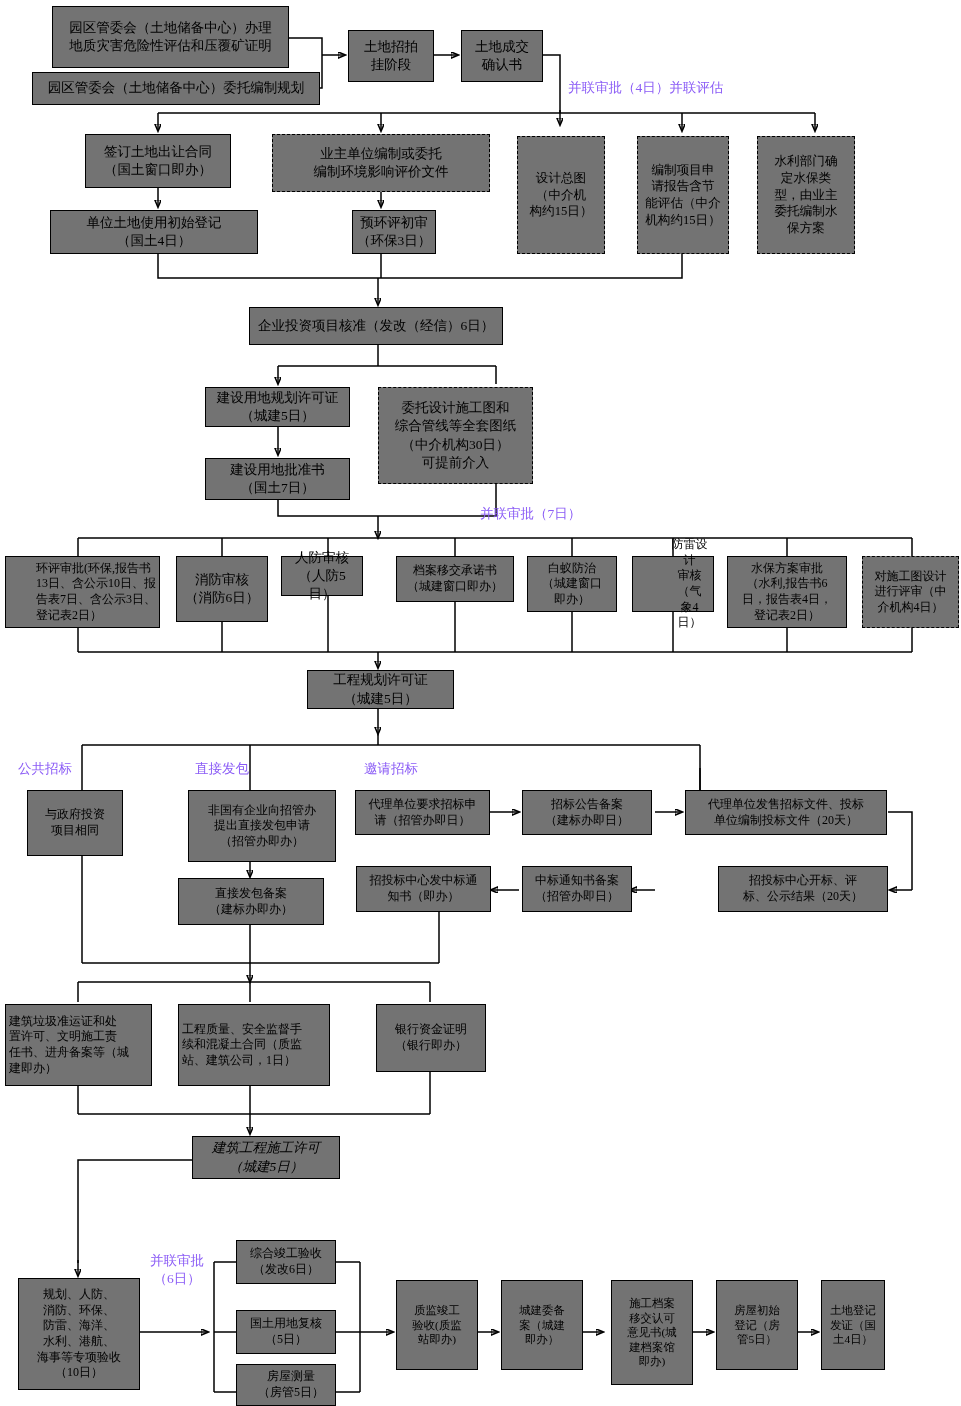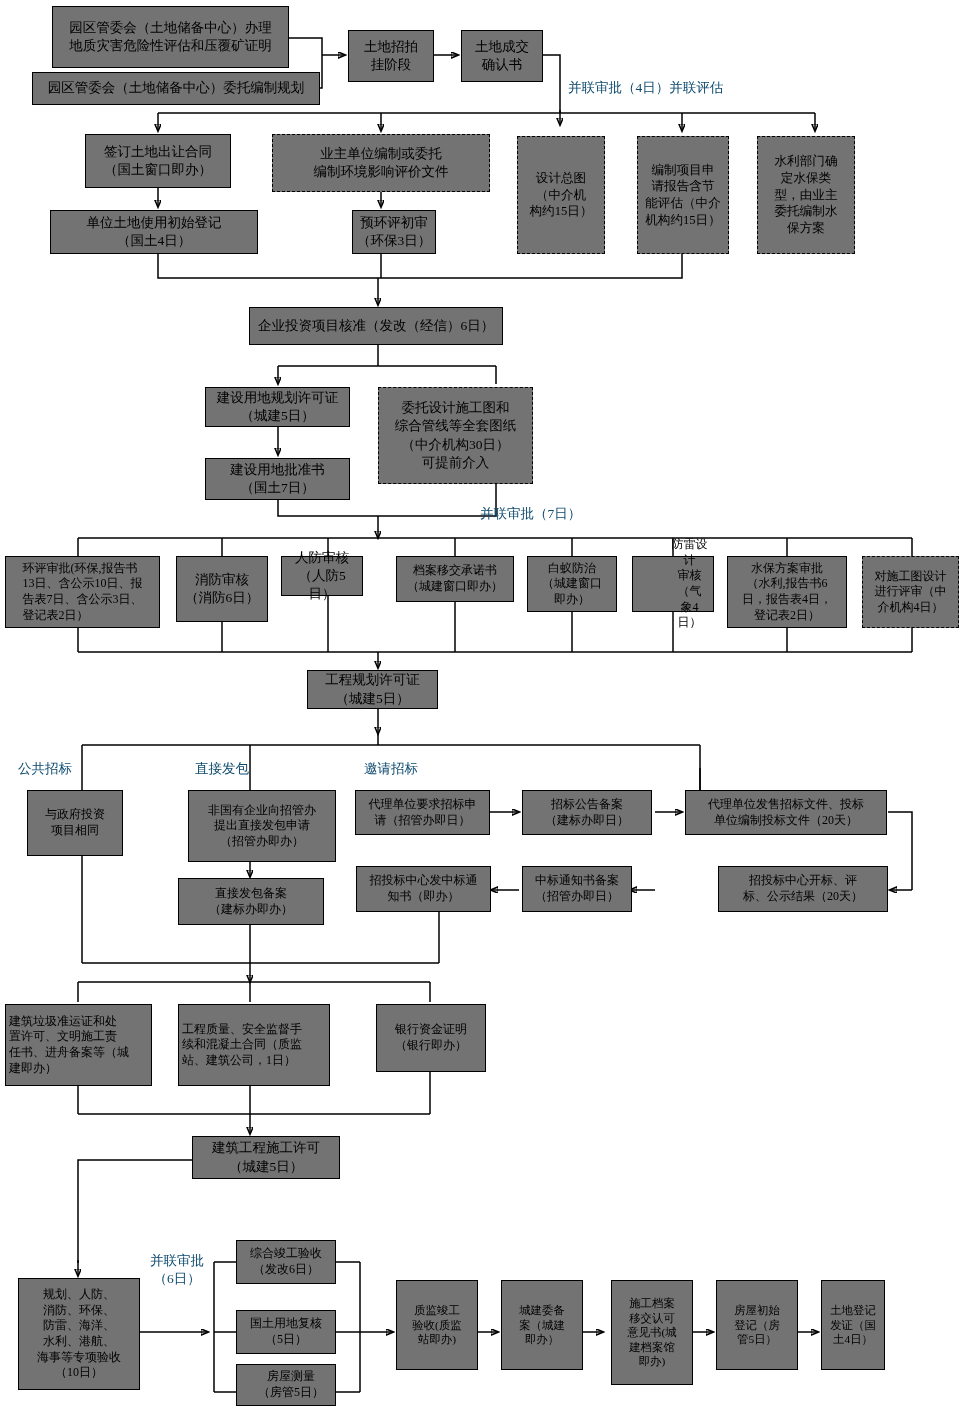--- a/index.html
+++ b/index.html
@@ -5,21 +5,21 @@
   html,body{margin:0;padding:0;background:#fff;}
   body{font-family:"Liberation Serif","DejaVu Serif",serif;}
   #root{position:relative;width:961px;height:1406px;background:#fff;overflow:hidden;}
   .box{position:absolute;box-sizing:border-box;border:1.4px solid #000;background:#737373;
        display:flex;align-items:center;justify-content:center;text-align:center;
        font-size:13.5px;line-height:1.34;color:#000;padding:2px 3px;}
   .box.dashed{border-style:dashed;border-width:1.5px;}
   .box.narrow{font-size:12.6px;line-height:1.32;}
   .box.small{font-size:12px;line-height:1.3;}
   .box.tiny{font-size:11.4px;line-height:1.28;}
-  .lbl{position:absolute;font-size:13.5px;color:#0c4a6e;white-space:nowrap;line-height:1.3;}
+  .lbl{position:absolute;font-size:13.5px;color:#8b5cf6;white-space:nowrap;line-height:1.3;}
   .lbl.two{white-space:normal;text-align:center;}
   svg.wires{position:absolute;left:0;top:0;width:961px;height:1406px;pointer-events:none;}
   svg.wires line,svg.wires path,svg.wires polyline{stroke:#000;stroke-width:1.5;fill:none;}
 </style>
 </head>
 <body>
 
 <div id="root">
 
   <svg class="wires" viewBox="0 0 961 1406">
@@ -224,21 +224,21 @@
     </div>
 
   <div class="box" style="left:205px;top:458px;width:145px;height:42px;">
        <span style="white-space: pre-line;">建设用地批准书
 （国土7日）</span>
     </div>
 
   <div class="lbl" style="left:480px;top:505px;">
        <span>并联审批（7日）</span></div>
 
-  <div class="box small" style="left:5px;top:556px;width:155px;height:72px;text-align:left;justify-content:center;">
+  <div class="box small" style="left:5px;top:556px;width:155px;height:72px;text-align:left;justify-content:flex-end;">
        <span style="white-space: pre-line;">环评审批(环保,报告书
 13日、含公示10日、报
 告表7日、含公示3日、
 登记表2日）</span>
     </div>
 
   <div class="box" style="left:176px;top:556px;width:92px;height:66px;">
        <span style="white-space: pre-line;">消防审核
 （消防6日）</span>
     </div>
@@ -271,21 +271,21 @@
 日，报告表4日，
 登记表2日）</span>
     </div>
 
   <div class="box dashed small" style="left:862px;top:556px;width:97px;height:72px;">
        <span style="white-space: pre-line;">对施工图设计
 进行评审（中
 介机构4日）</span>
     </div>
 
-  <div class="box" style="left:307px;top:670px;width:131px;height:39px;">
+  <div class="box" style="left:307px;top:670px;width:147px;height:39px;">
        <span style="white-space: pre-line;">工程规划许可证
 （城建5日）</span>
     </div>
 
   <div class="lbl" style="left:18px;top:760px;">
        <span>公共招标</span></div>
   <div class="lbl" style="left:195px;top:760px;">
        <span>直接发包</span></div>
   <div class="lbl" style="left:364px;top:760px;">
        <span>邀请招标</span></div>
@@ -348,21 +348,21 @@
 续和混凝土合同（质监
 站、建筑公司，1日）</span>
     </div>
 
   <div class="box small" style="left:376px;top:1004px;width:110px;height:68px;">
        <span style="white-space: pre-line;">银行资金证明
 （银行即办）</span>
     </div>
 
   <div class="box" style="left:192px;top:1136px;width:148px;height:43px;">
-       <span style="white-space: pre-line;">建筑工程施工许可
+       <span style="white-space: pre-line; font-style: italic;">建筑工程施工许可
 （城建5日）</span>
     </div>
 
   <div class="box small" style="left:18px;top:1278px;width:122px;height:112px;">
        <span style="white-space: pre-line;">规划、人防、
 消防、环保、
 防雷、海洋、
 水利、港航、
 海事等专项验收
 （10日）</span>

